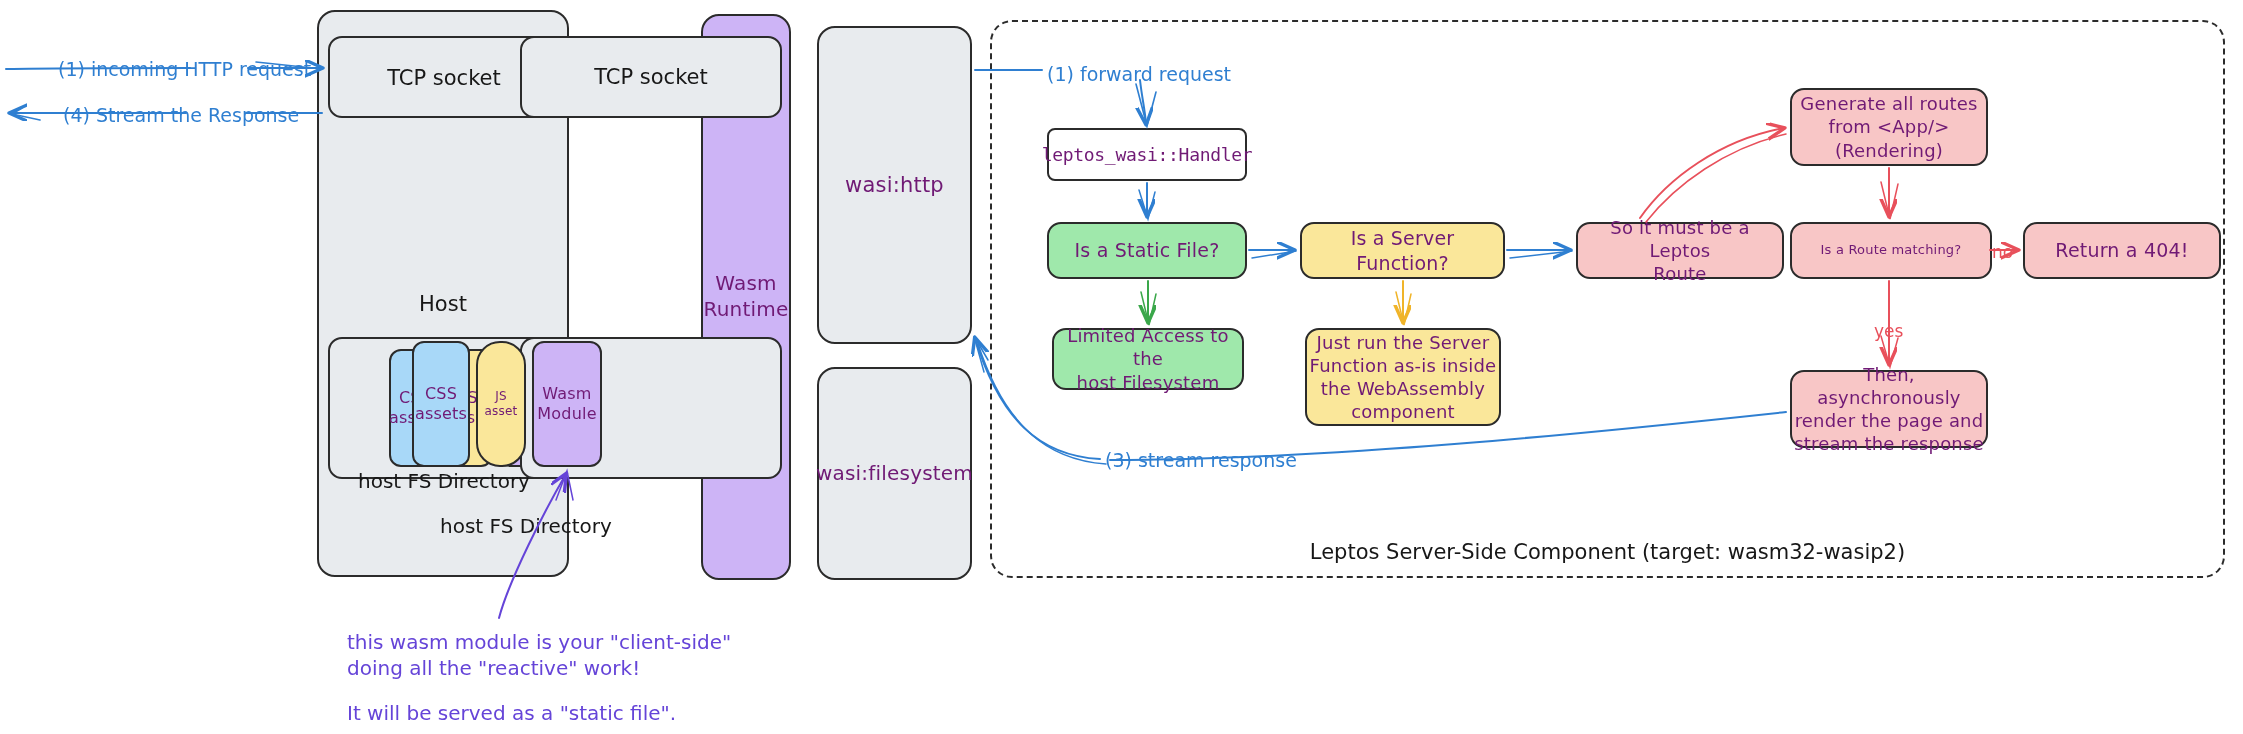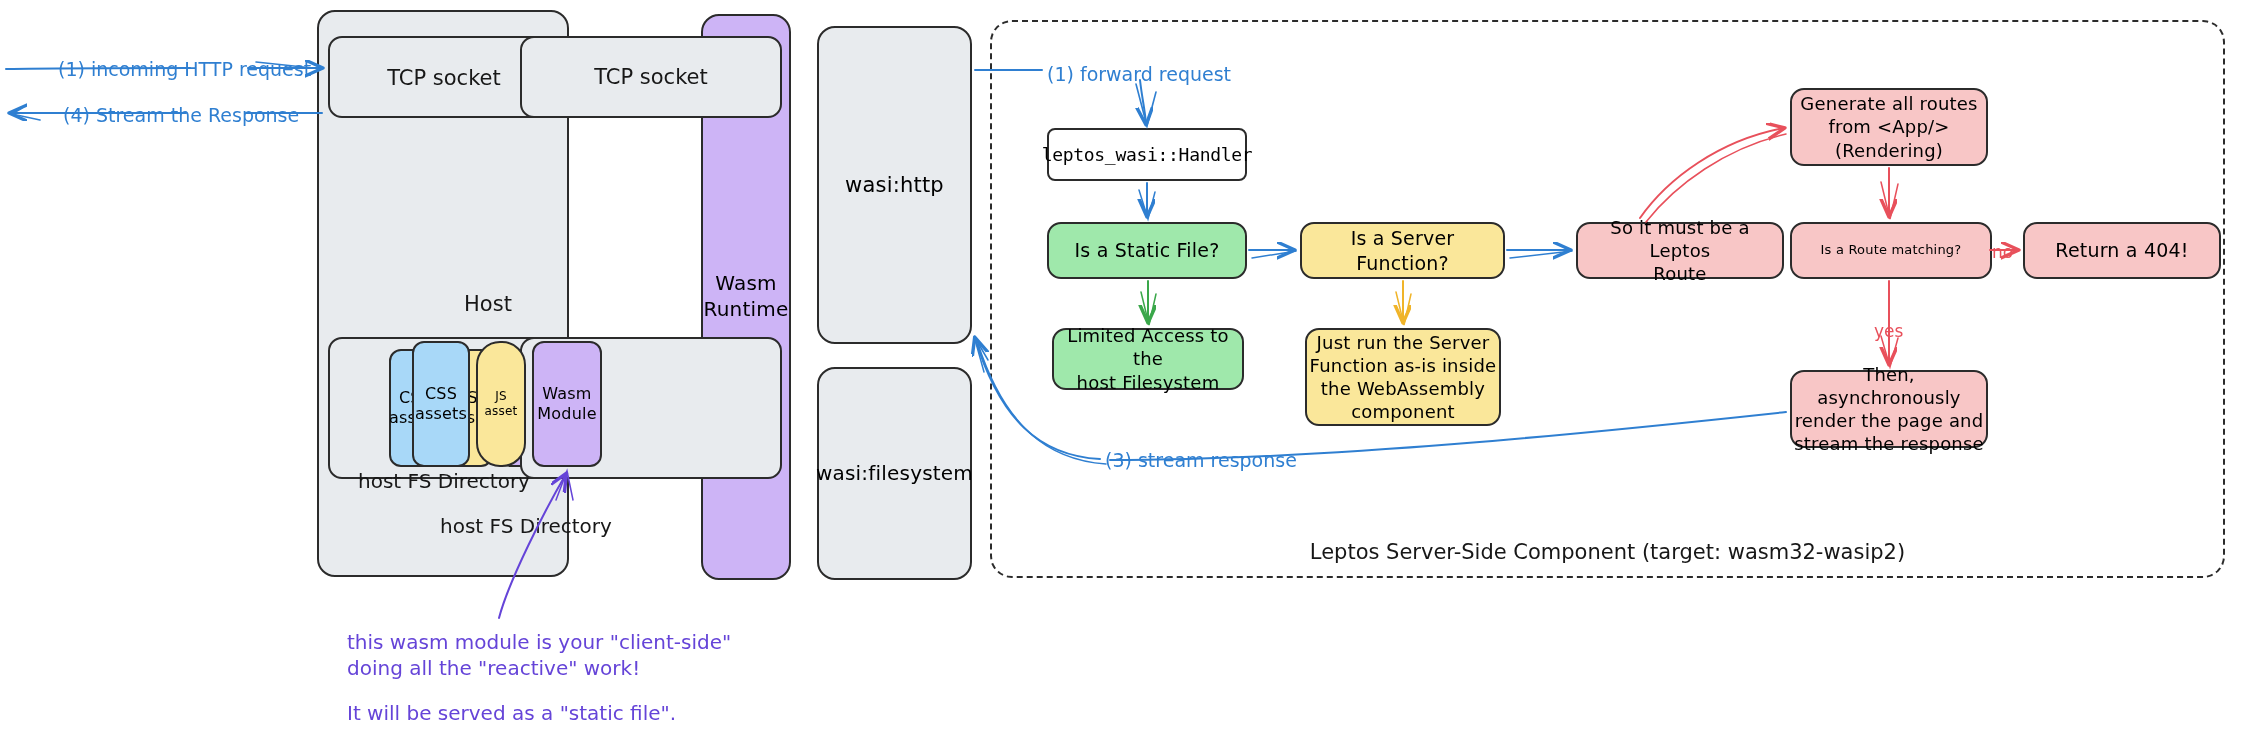--- a/index.html
+++ b/index.html
@@ -18,21 +18,21 @@
   .node {
     position: absolute;
     box-sizing: border-box;
     display: flex;
     align-items: center;
     justify-content: center;
     text-align: center;
     border: 2.2px solid #2b2b2b;
     border-radius: 14px;
     font-family: "DejaVu Sans", sans-serif;
-    color: #000000;
+    color: #701a75;
     line-height: 1.28;
     white-space: pre-line;
     letter-spacing: 0.2px;
   }
   .grey  { background: #e8ebee; }
   .green { background: #9fe8ab; }
   .yellow{ background: #fae79a; }
   .pink  { background: #f8c6c6; }
   .blue  { background: #a8d8f8; }
   .purple{ background: #cdb4f6; }
@@ -69,21 +69,21 @@
     pointer-events: none;
   }
   .node-text { pointer-events: none; }
 </style>
 </head>
 <body>
 
 <div id="canvas">
 
   <div class="node grey" style="left:317px; top:10px; width:252px; height:567px; border-radius:18px;"></div>
-  <div class="label-abs" style="left:317px; top:291px; width:252px; text-align:center; font-size:21px;padding-left:45px;">Host</div>
+  <div class="label-abs" style="left:317px; top:291px; width:252px; text-align:center; font-size:21px;">Host</div>
 
   <div class="node grey" style="left:328px; top:36px; width:232px; height:82px; border-radius:14px;"></div>
   <div class="label-abs" style="left:328px; top:65px; width:232px; text-align:center; font-size:21px;">TCP socket</div>
 
   <div class="node grey" style="left:328px; top:337px; width:232px; height:142px; border-radius:14px;"></div>
   <div class="label-abs" style="left:328px; top:355px; width:232px; text-align:center; font-size:20px; top:auto; bottom:240px;">host FS Directory</div>
 
   <div class="node blue" style="left:389px; top:349px; width:52px; height:118px; border-radius:12px; font-size:16px;"><span class="node-text">CSS
 assets</span></div>
 

